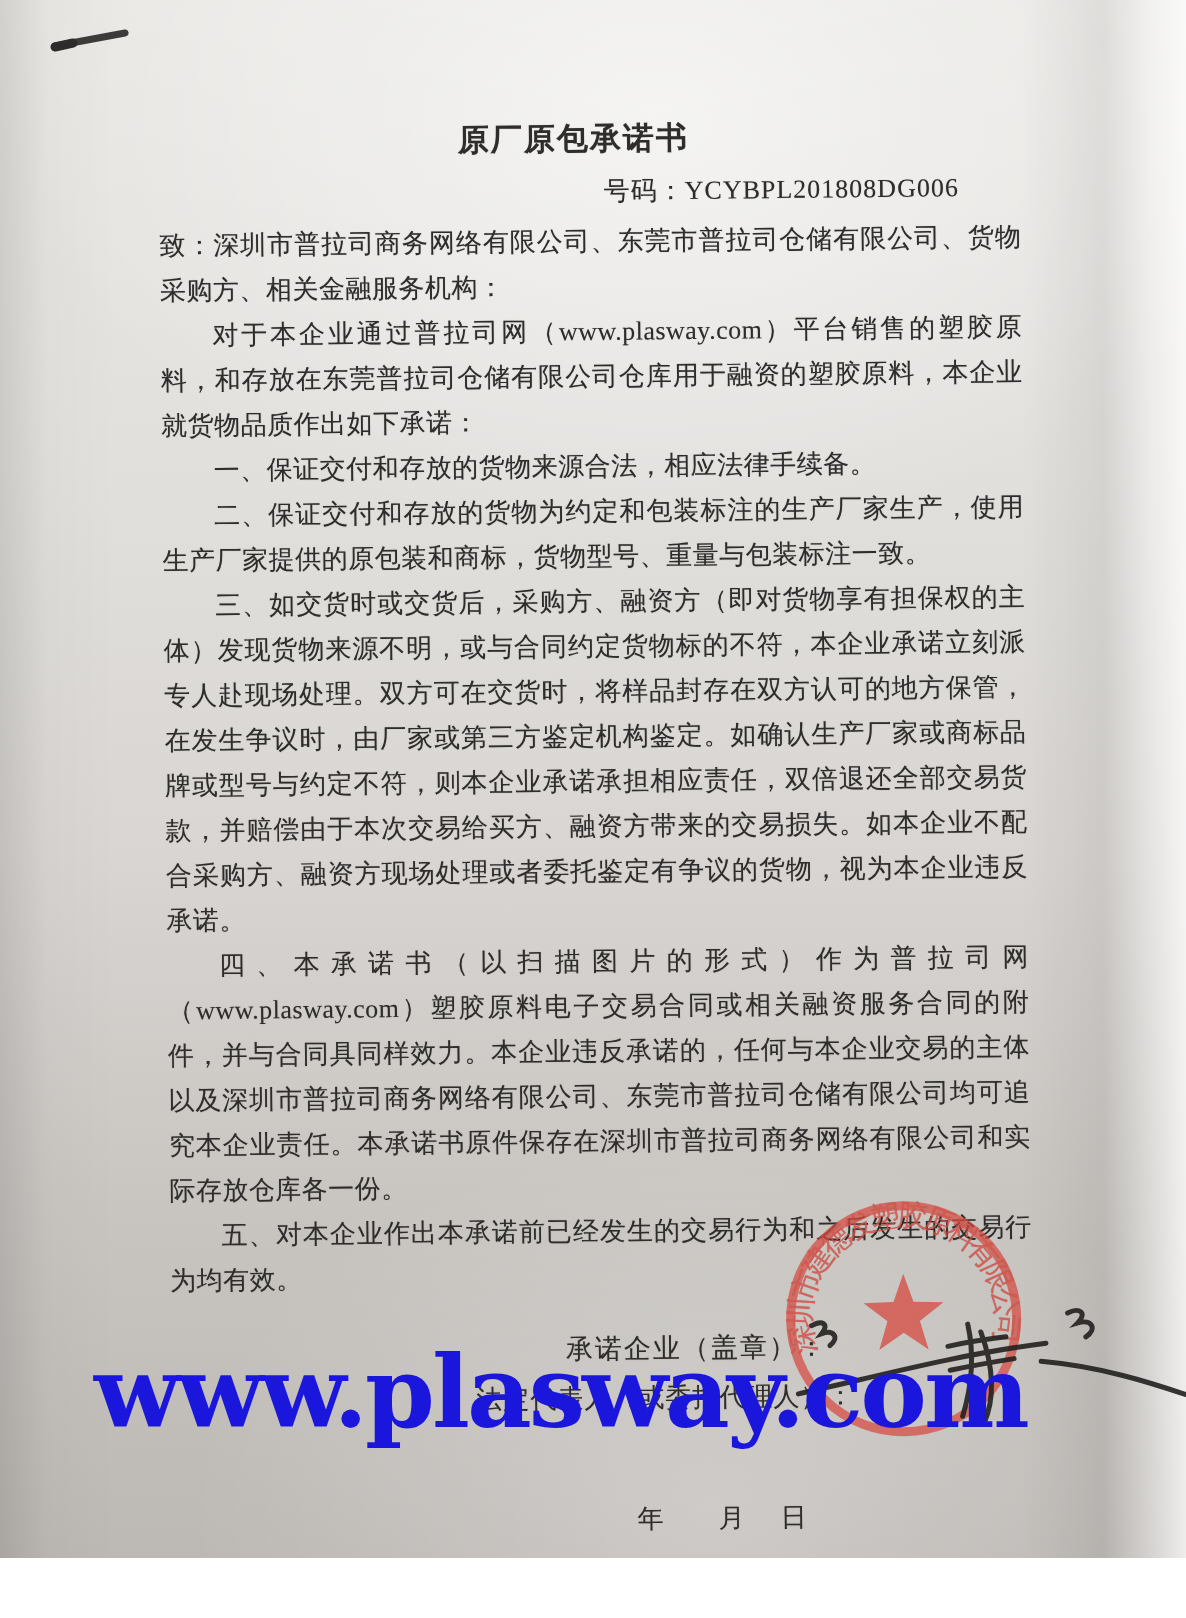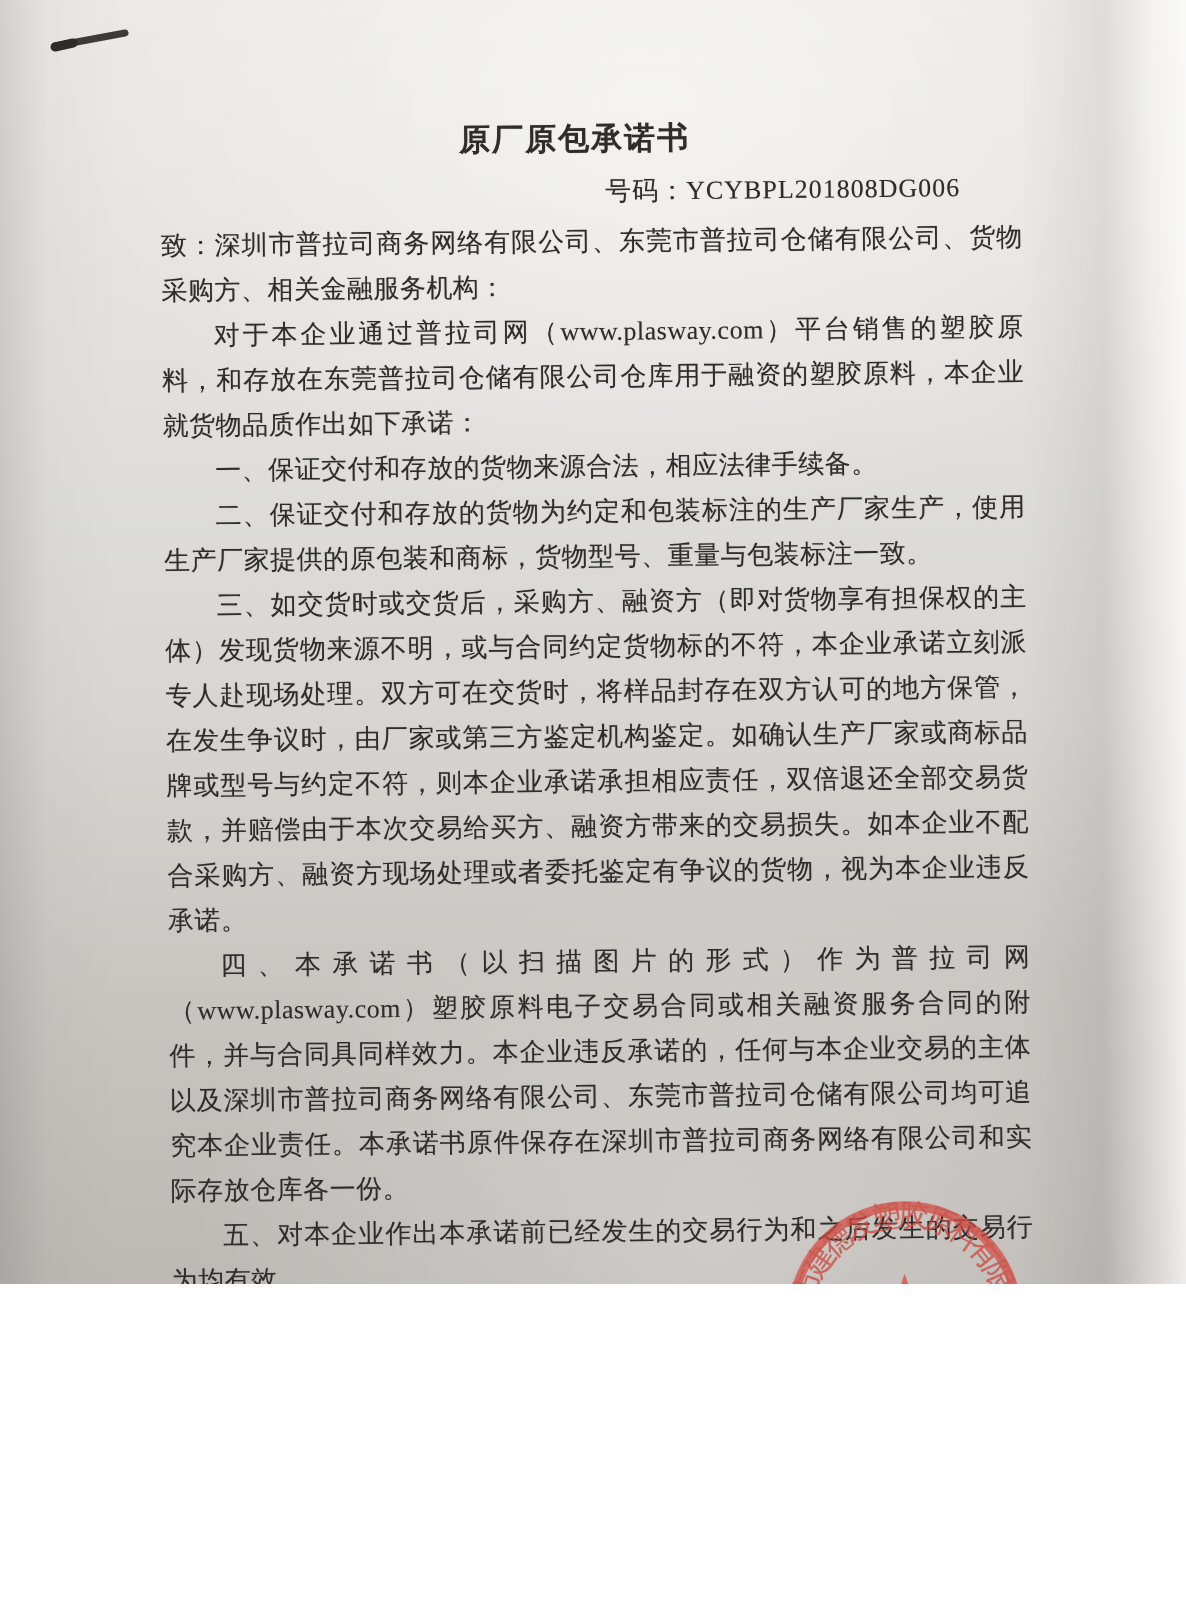--- a/index.html
+++ b/index.html
@@ -1,18 +1,18 @@
 <!DOCTYPE html>
 <html><head>
 <meta charset="utf-8">
 <style>
   html,body{margin:0;padding:0;}
   .page{
     position:relative;
-    width:1186px;height:1284px;
+    width:1186px;height:1558px;
     overflow:hidden;
     font-family:"Liberation Serif", serif;
     background:
       linear-gradient(90deg, rgba(0,0,0,0.10) 0%, rgba(0,0,0,0.02) 4%, rgba(0,0,0,0) 10%),
       linear-gradient(270deg, rgba(255,255,255,0.75) 0%, rgba(255,255,255,0.35) 3%, rgba(0,0,0,0.06) 7%, rgba(0,0,0,0) 14%),
       radial-gradient(ellipse 900px 600px at 55% 8%, rgba(255,255,255,0.55), rgba(255,255,255,0) 70%),
       radial-gradient(ellipse 700px 500px at 60% 97%, rgba(255,255,255,0.25), rgba(255,255,255,0) 75%),
       linear-gradient(180deg, #e9e8e5 0%, #e2e0dd 30%, #d8d5d2 55%, #c8c5c1 78%, #bcb8b4 100%);
   }
   .content{

